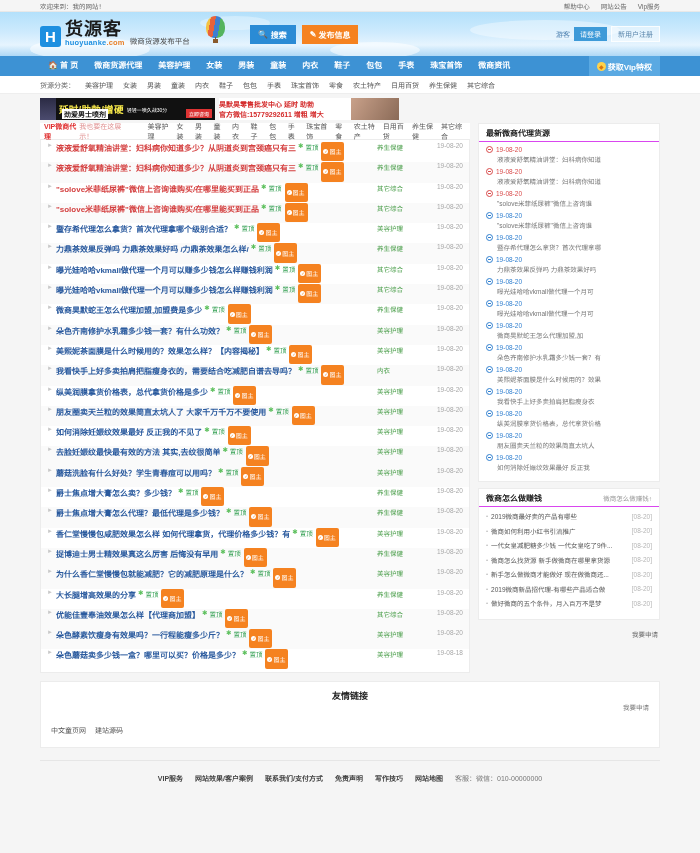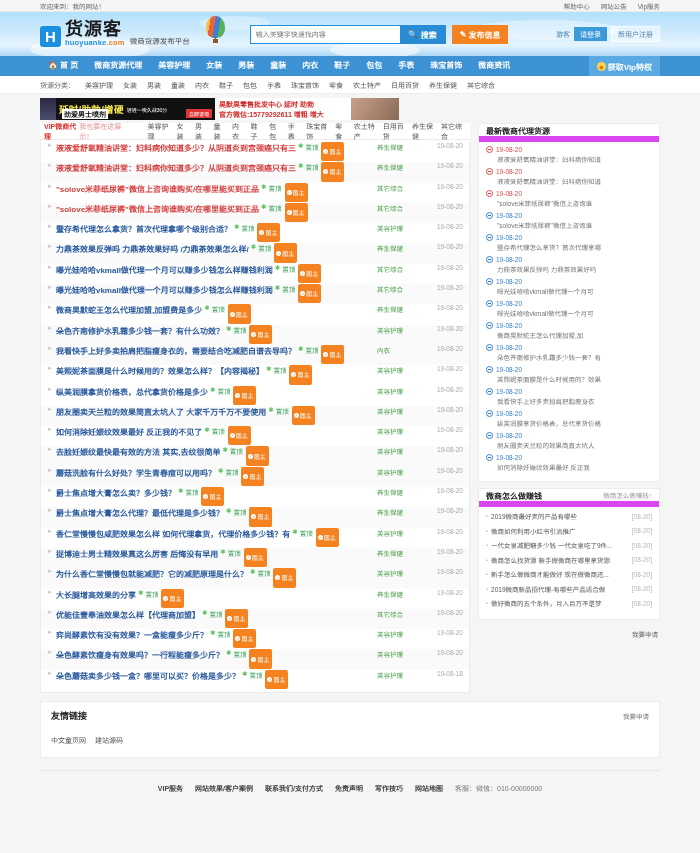--- a/index.html
+++ b/index.html
@@ -164,21 +164,21 @@
   .more {
     height: 26px; display: flex; align-items: center; justify-content: center;
     background: #fff; border: 1px solid #ececec; border-top: none;
     color: #444; font-size: 8px; cursor: pointer;
   }
 
   
   .box { background: #fff; border: 1px solid #ececec; margin-bottom: 6px; }
   .box-hd {
     height: 18px; display: flex; align-items: center; padding: 0 7px;
-    border-bottom: 6px solid #d946ef;
+    border-bottom: 1px solid #d946ef;
     text-align: center;
   }
   .box-hd h3 { font-size: 8px; color: #222; font-weight: bold; }
   .box-hd .more-lnk { margin-left: auto; font-size: 6.5px; color: #999; cursor: pointer; }
   .news { padding: 4px 7px 5px; }
   .news-item { margin-bottom: 4px; }
   .news-item .hdr { display: flex; align-items: center; gap: 3px; }
   .news-item .ico {
     width: 7px; height: 7px; border-radius: 50%; border: 1.4px solid #d94a4a;
     display: flex; align-items: center; justify-content: center; flex: 0 0 auto;
@@ -196,21 +196,21 @@
   .qlist { padding: 4px 7px 6px; }
   .qrow { display: flex; align-items: center; font-size: 6.5px; margin-bottom: 4.5px; }
   .qrow .bullet { color: #bbb; margin-right: 3px; font-size: 6px; }
   .qrow .qt { color: #555; white-space: nowrap; overflow: hidden; text-overflow: ellipsis; max-width: 122px; }
   .qrow .qd { margin-left: auto; color: #b5b5b5; }
 
   .apply-line { text-align: right; font-size: 6.5px; color: #666; padding: 3px 2px 0; }
 
   
   .flinks { background: #fff; border: 1px solid #ececec; margin-top: 8px; }
-  .flinks .hd { display: flex; align-items: center; padding: 7px 10px 0; }
+  .flinks .hd { display: flex; align-items: center; padding: 7px 10px 0; flex-direction: column; }
   .flinks .hd h3 { font-size: 9px; color: #222; }
   .flinks .hd .apply { margin-left: auto; font-size: 6.5px; color: #777; cursor: pointer; }
   .flinks .body { padding: 13px 10px 12px; display: flex; gap: 9px; }
   .flinks .body a { font-size: 7px; color: #555; text-decoration: none; cursor: pointer; }
 
   
   .footer { border-top: 1px solid #e6e6e6; margin-top: 12px; padding: 12px 0 0; text-align: center; }
   .footer .fnav { display: flex; justify-content: center; align-items: center; gap: 12px; font-size: 7px; }
   .footer .fnav a { color: #444; text-decoration: none; font-weight: bold; cursor: pointer; }
   .footer .fnav .qq { color: #777; font-weight: normal; }
@@ -246,21 +246,20 @@
       <div class="slogan">微商货源发布平台</div>
     </div>
 
     <div class="balloon">
       <div class="bag"></div>
         <div class="str"></div>
         <div class="basket"></div>
     </div>
 
     <div class="searchbox">
-      <input type="text" placeholder="输入关键字快速找内容" style="">
       <button class="btn-search">
         <span>🔍</span>
         <span>搜索</span>
       </button>
       <button class="btn-publish">
         <span>✎</span>
         <span>发布信息</span>
       </button>
     </div>
 
@@ -472,46 +471,46 @@
               <a class="title">朵色齐南修护水乳霜多少钱一套？有什么功效？</a>
               <span class="sep">✱</span>
               <span class="top-tag">置顶</span>
               <span class="badge">
                 <span class="dot">✓</span>
                 <span>图主</span>
               </span>
               <span class="cat">美容护理</span>
               <span class="date">19-08-20</span>
             </div>
+            <div class="row">
+              <span class="arrow">►</span>
+              <a class="title">美熙妮茶面膜是什么时候用的？效果怎么样？【内容揭秘】</a>
+              <span class="sep">✱</span>
+              <span class="top-tag">置顶</span>
+              <span class="badge">
+                <span class="dot">✓</span>
+                <span>图主</span>
+              </span>
+              <span class="cat">美容护理</span>
+              <span class="date">19-08-20</span>
+            </div>
             <div class="row alt">
               <span class="arrow">►</span>
               <a class="title">我看快手上好多卖拍肩把脂瘦身衣的，需要结合吃减肥自谱去导吗？</a>
               <span class="sep">✱</span>
               <span class="top-tag">置顶</span>
               <span class="badge">
                 <span class="dot">✓</span>
                 <span>图主</span>
               </span>
               <span class="cat">内衣</span>
               <span class="date">19-08-20</span>
             </div>
             <div class="row">
               <span class="arrow">►</span>
-              <a class="title">美熙妮茶面膜是什么时候用的？效果怎么样？【内容揭秘】</a>
-              <span class="sep">✱</span>
-              <span class="top-tag">置顶</span>
-              <span class="badge">
-                <span class="dot">✓</span>
-                <span>图主</span>
-              </span>
-              <span class="cat">美容护理</span>
-              <span class="date">19-08-20</span>
-            </div>
-            <div class="row">
-              <span class="arrow">►</span>
               <a class="title">纵美润膜拿货价格表，总代拿货价格是多少</a>
               <span class="sep">✱</span>
               <span class="top-tag">置顶</span>
               <span class="badge">
                 <span class="dot">✓</span>
                 <span>图主</span>
               </span>
               <span class="cat">美容护理</span>
               <span class="date">19-08-20</span>
             </div>
@@ -638,32 +637,20 @@
             <div class="row alt">
               <span class="arrow">►</span>
               <a class="title">优能佳壹奉油效果怎么样【代理商加盟】</a>
               <span class="sep">✱</span>
               <span class="top-tag">置顶</span>
               <span class="badge">
                 <span class="dot">✓</span>
                 <span>图主</span>
               </span>
               <span class="cat">其它综合</span>
-              <span class="date">19-08-20</span>
-            </div>
-            <div class="row">
-              <span class="arrow">►</span>
-              <a class="title">弈尚酵素饮有没有效果？一盒能瘦多少斤？</a>
-              <span class="sep">✱</span>
-              <span class="top-tag">置顶</span>
-              <span class="badge">
-                <span class="dot">✓</span>
-                <span>图主</span>
-              </span>
-              <span class="cat">美容护理</span>
               <span class="date">19-08-20</span>
             </div>
             <div class="row alt">
               <span class="arrow">►</span>
               <a class="title">朵色酵素饮瘦身有效果吗？一行程能瘦多少斤？</a>
               <span class="sep">✱</span>
               <span class="top-tag">置顶</span>
               <span class="badge">
                 <span class="dot">✓</span>
                 <span>图主</span>

